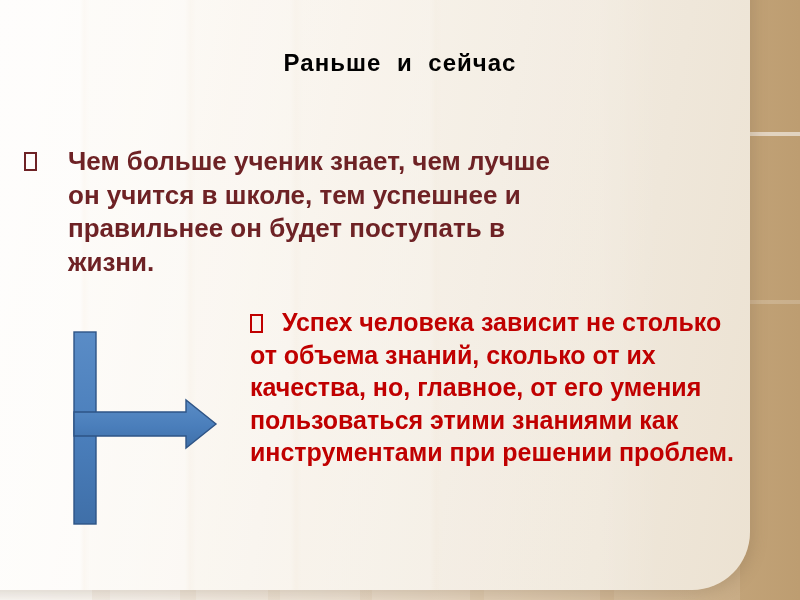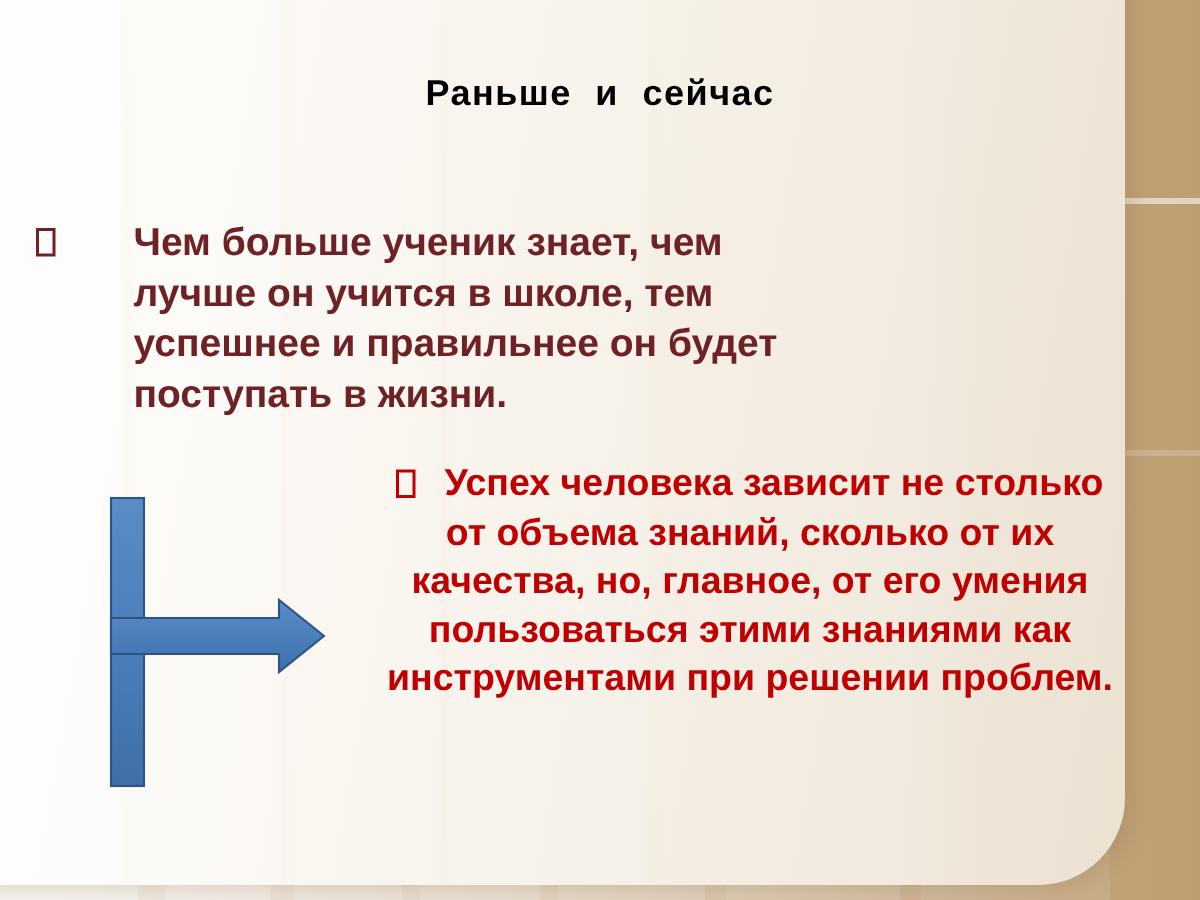--- a/index.html
+++ b/index.html
@@ -130,30 +130,30 @@
     top: 144px;
     width: 545px;
     font-size: 26px;
     color: #6E2225;
     text-align: left;
     text-indent: 0;
   }
   #para-first .txt-body {
     display: block;
     margin-top: -33px;
-    margin-left: 65px;
+    margin-left: 44px;
   }
 
   #para-second {
     left: 250px;
     top: 306px;
     width: 500px;
     font-size: 25px;
     color: #C00000;
-    text-align: center;
+    text-align: left;
   }
 
   
   .arrow-shape {
     position: absolute;
     left: 66px;
     top: 328px;
     width: 158px;
     height: 200px;
   }

